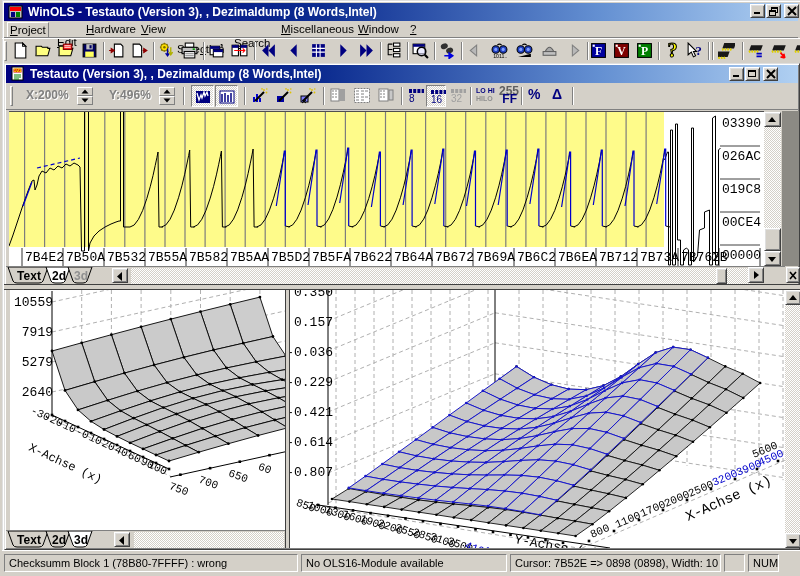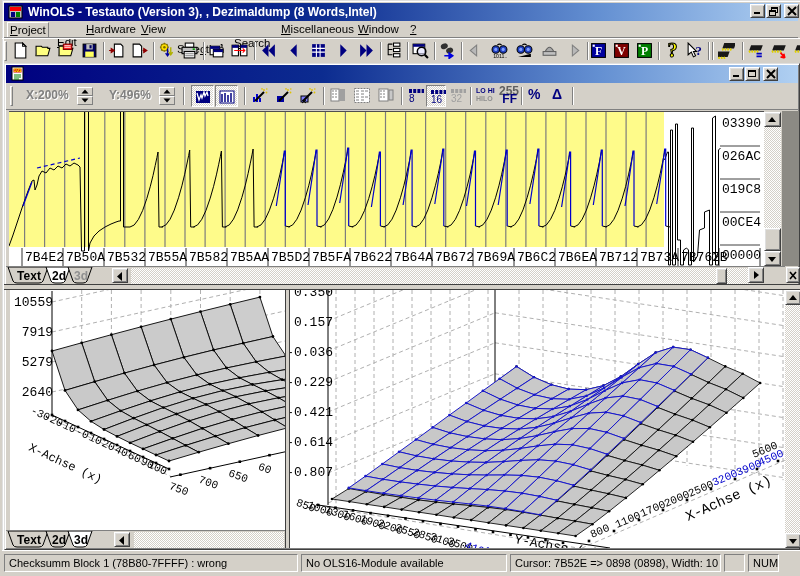--- a/index.html
+++ b/index.html
@@ -238,20 +238,21 @@
       </svg>
     </div>
     <div class="abs" style="left:2px;top:63px;width:796px;height:487px;background:#d4d0c8;border:1px solid;border-color:#dfdfdf #404040 #404040 #dfdfdf;box-shadow:inset 1px 1px 0 #fff, inset -1px -1px 0 #808080"></div>
     <div class="abs titlebar" style="left:4px;top:65px;width:792px;height:18px">
       <svg class="abs" style="left:4px;top:1px" width="16" height="16" viewBox="0 0 16 16">
         <rect x="2" y="1" width="11" height="13" fill="#fff" stroke="#000"></rect>
         <rect x="3.5" y="2.5" width="8" height="4" fill="#d00000"></rect>
         <text x="7.5" y="6" font-size="4.5" text-anchor="middle" fill="#ffff00" font-family="Liberation Mono">101</text>
         <path d="M4 9h7M4 11h7M4 13h5" stroke="#008000" stroke-width="1"></path>
       </svg>
+      <div class="abs" style="left:24px;top:2px;white-space:nowrap">Testauto (Version 3), , Dezimaldump (8 Words,Intel)</div>
       <div class="abs tbtn" style="left:723px;top:2px;width:15px;height:14px">
         <div style="position:absolute;left:3px;bottom:3px;width:6px;height:2px;background:#000"></div>
       </div>
       <div class="abs tbtn" style="left:739px;top:2px;width:15px;height:14px">
         <div style="position:absolute;left:2px;top:2px;right:3px;bottom:3px;border:1px solid #000;border-top:2px solid #000"></div>
       </div>
       <div class="abs tbtn" style="left:757px;top:2px;width:15px;height:14px">
         <svg style="position:absolute;left:0;top:0" width="14" height="12" viewBox="0 0 14 12">
           <path d="M3 2 L11 10 M11 2 L3 10" stroke="#000" stroke-width="2"></path>
         </svg>

